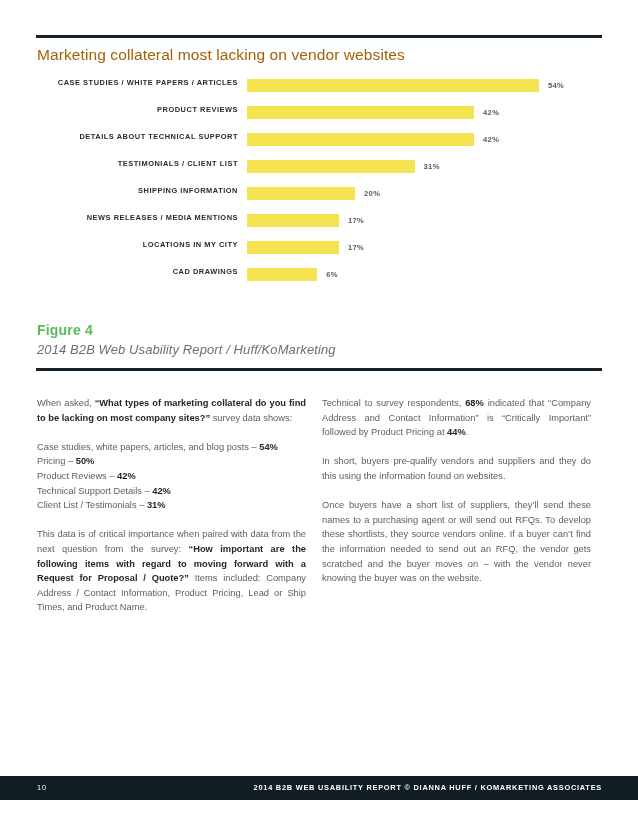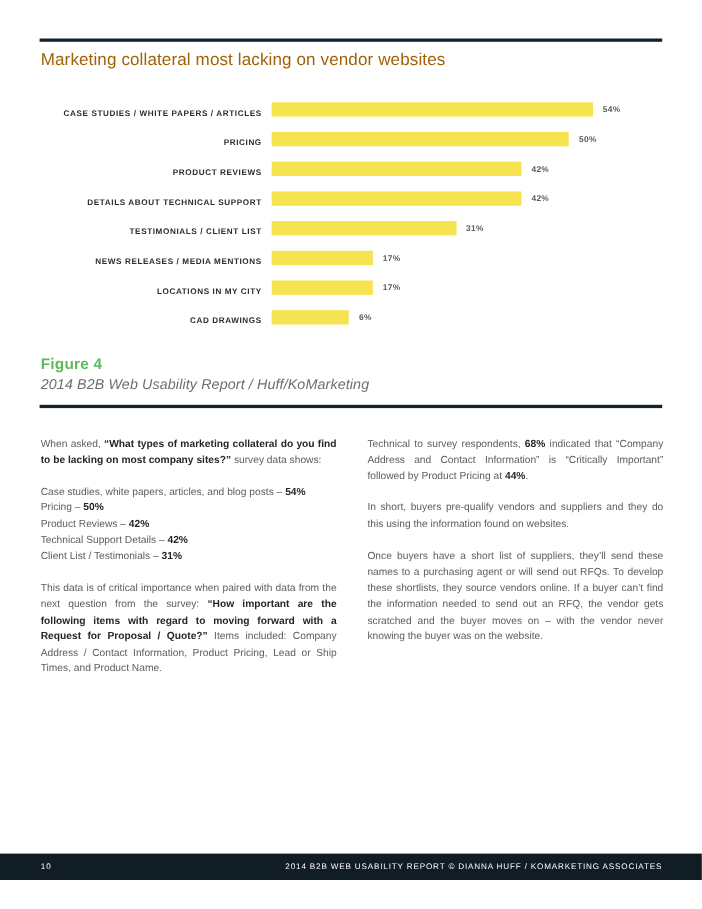--- a/index.html
+++ b/index.html
@@ -47,21 +47,21 @@
     color: #a16207;
     letter-spacing: 0.1px;
     margin: 0 0 15px 1px;
     white-space: nowrap;
   }
   .bar-rows {
     position: relative;
   }
   .bar-row {
     display: flex;
-    align-items: flex-end;
+    align-items: flex-start;
     height: 27px;
   }
   .bar-label {
     width: 211px;
     text-align: right;
     font-size: 7.4px;
     font-weight: bold;
     letter-spacing: 0.55px;
     color: #2b2b2b;
     padding-right: 9px;
@@ -113,21 +113,21 @@
     line-height: 1.3;
   }
 
   
   .columns {
     position: absolute;
     left: 37px;
     top: 396px;
     width: 566px;
     display: flex;
-    gap: 28px;
+    gap: 16px;
   }
   .col {
     width: 269px;
     font-size: 9.3px;
     line-height: 14.6px;
     color: #5d5e60;
     text-align: justify;
   }
   .col p {
     margin: 0 0 14.6px 0;
@@ -162,21 +162,21 @@
     font-weight: normal;
     letter-spacing: 0.9px;
     color: #ffffff;
     line-height: 1;
   }
   .footer-credit {
     position: absolute;
     right: 36px;
     top: 8px;
     font-size: 7.4px;
-    font-weight: normal;
+    font-weight: bold;
     letter-spacing: 0.75px;
     color: #ffffff;
     line-height: 1;
     white-space: nowrap;
     margin-left: 20px;
   }
 </style>
 </head>
 <body>
 
@@ -188,45 +188,45 @@
     <div class="chart-title">Marketing collateral most lacking on vendor websites</div>
     <div class="bar-rows" id="bar-rows">
         <div class="bar-row">
           <div class="bar-label">CASE STUDIES / WHITE PAPERS / ARTICLES</div>
           <div class="bar-track">
             <div class="bar-fill" style="width: 292px; background: rgb(245, 227, 79);"></div>
             <div class="bar-value">54%</div>
           </div>
         </div>
         <div class="bar-row">
-          <div class="bar-label">PRICING</div>
-          <div class="bar-track">
-            <div class="bar-fill" style="width: 270.4px; background: rgb(245, 227, 79);"></div>
-            <div class="bar-value">50%</div>
-          </div>
-        </div>
-        <div class="bar-row">
           <div class="bar-label">PRODUCT REVIEWS</div>
           <div class="bar-track">
             <div class="bar-fill" style="width: 227.1px; background: rgb(245, 227, 79);"></div>
             <div class="bar-value">42%</div>
           </div>
         </div>
         <div class="bar-row">
           <div class="bar-label">DETAILS ABOUT TECHNICAL SUPPORT</div>
           <div class="bar-track">
             <div class="bar-fill" style="width: 227.1px; background: rgb(245, 227, 79);"></div>
             <div class="bar-value">42%</div>
           </div>
         </div>
         <div class="bar-row">
           <div class="bar-label">TESTIMONIALS / CLIENT LIST</div>
           <div class="bar-track">
             <div class="bar-fill" style="width: 167.6px; background: rgb(245, 227, 79);"></div>
             <div class="bar-value">31%</div>
+          </div>
+        </div>
+        <div class="bar-row">
+          <div class="bar-label">SHIPPING INFORMATION</div>
+          <div class="bar-track">
+            <div class="bar-fill" style="width: 108.1px; background: rgb(245, 227, 79);"></div>
+            <div class="bar-value">20%</div>
           </div>
         </div>
         <div class="bar-row">
           <div class="bar-label">NEWS RELEASES / MEDIA MENTIONS</div>
           <div class="bar-track">
             <div class="bar-fill" style="width: 91.9px; background: rgb(245, 227, 79);"></div>
             <div class="bar-value">17%</div>
           </div>
         </div>
         <div class="bar-row">

